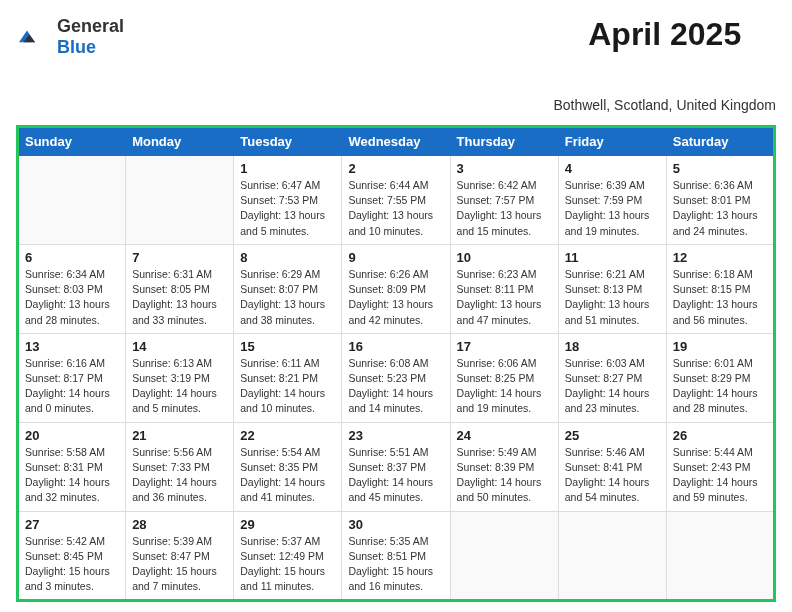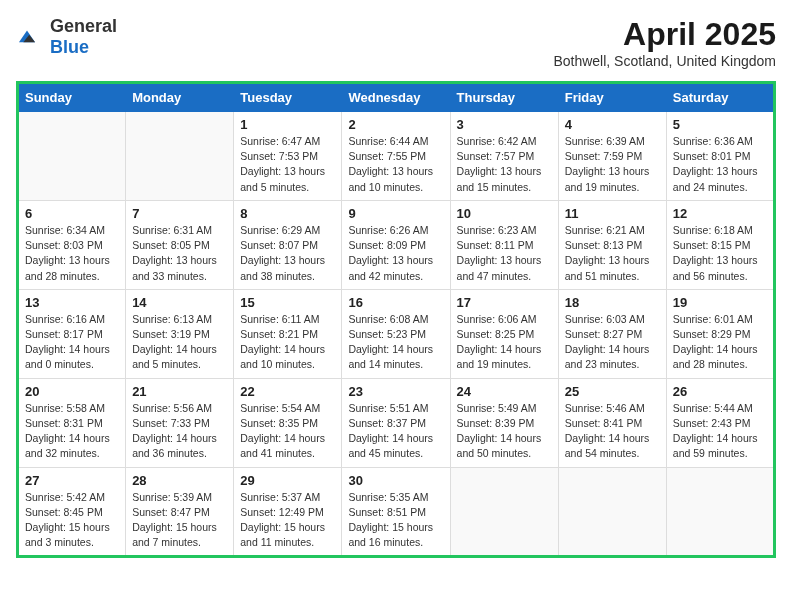--- a/index.html
+++ b/index.html
@@ -12,37 +12,38 @@
     }
     .header {
       display: flex;
       justify-content: space-between;
       align-items: flex-start;
       margin-bottom: 12px;
     }
     .logo {
       display: flex;
       align-items: center;
-      gap: 12px;
+      gap: 19px;
     }
     .logo-icon {
       width: 22px;
       height: 22px;
     }
     .title-block {
-      text-align: right;
+      text-align: center;
     }
     .month-title {
       font-size: 32px;
       font-weight: bold;
       color: #1a1a1a;
     }
     .location {
       font-size: 14px;
       color: #333;
+      margin-top: 44px;
     }
     .calendar {
       width: 100%;
       border-collapse: collapse;
       border: 3px solid #22c55e;
     }
     .calendar th {
       background-color: #1a6dc4;
       color: #fff;
       text-align: left;

